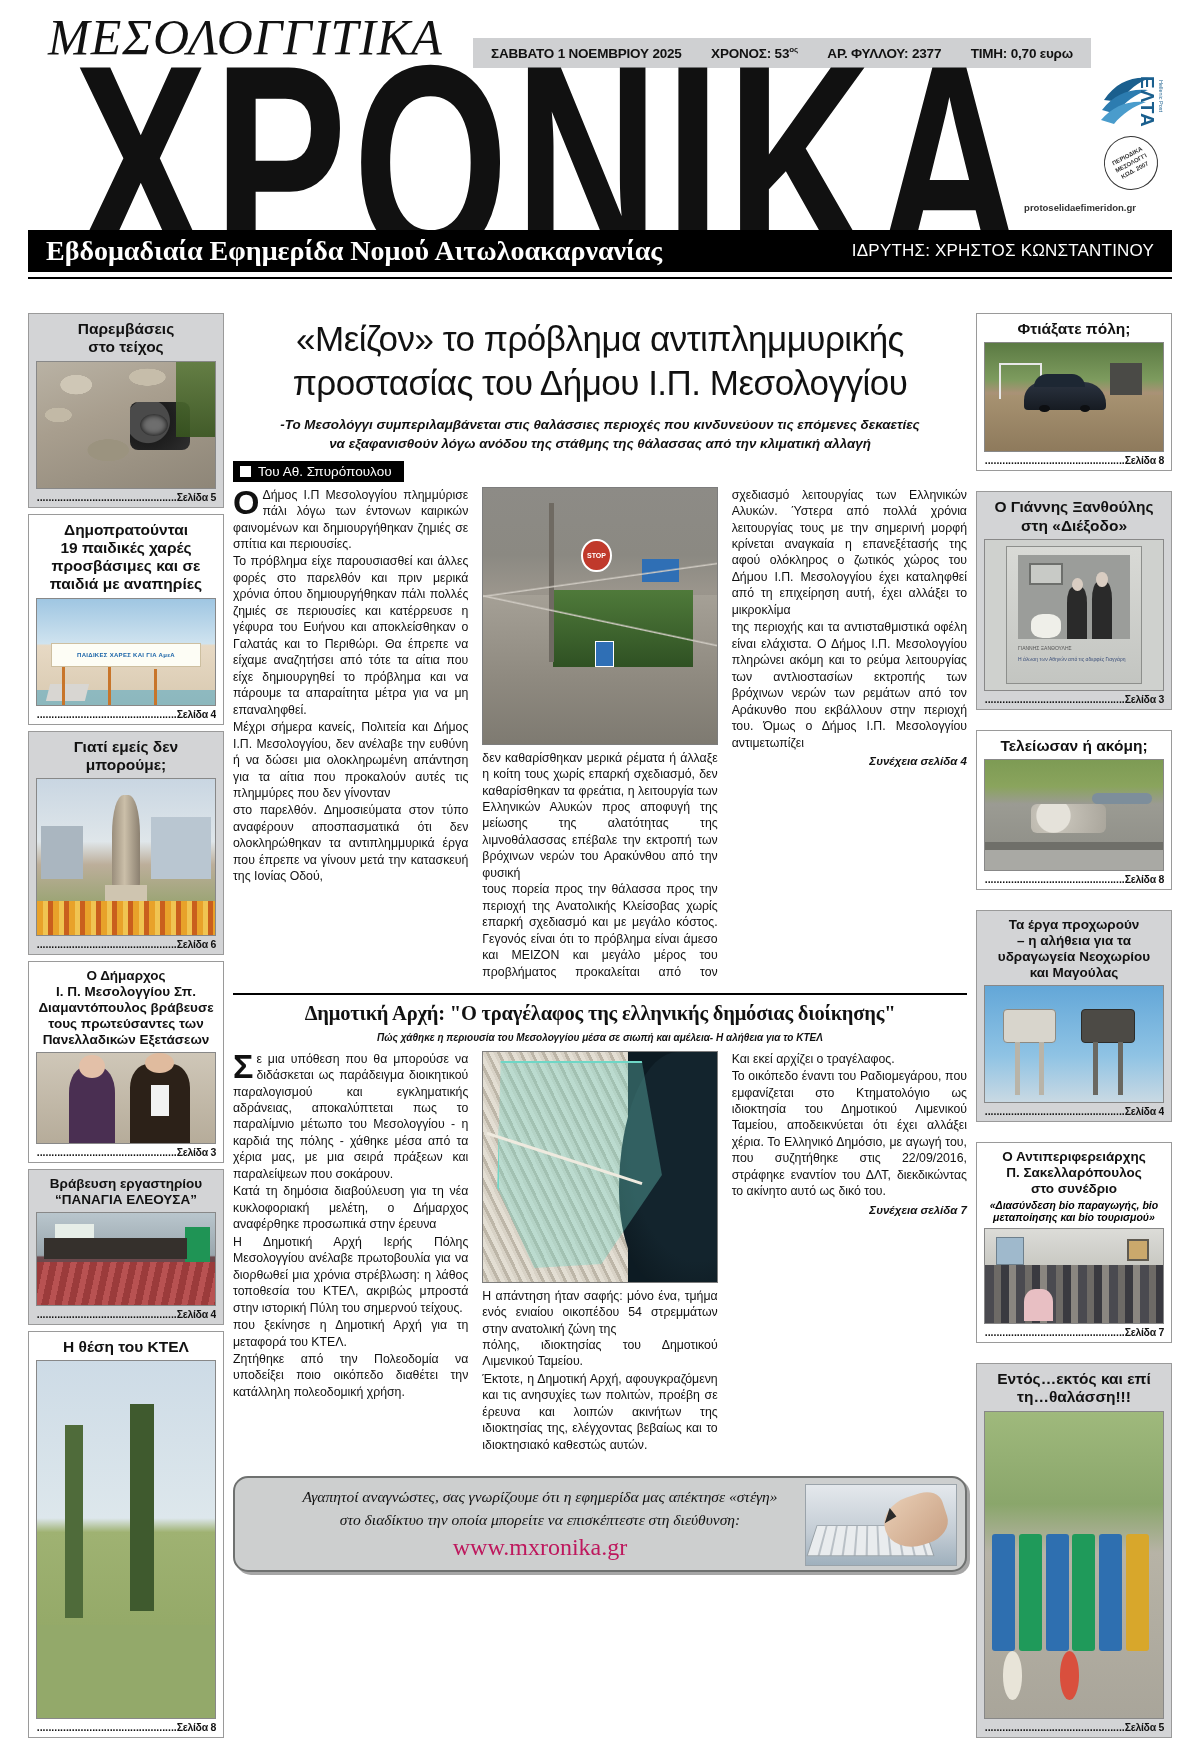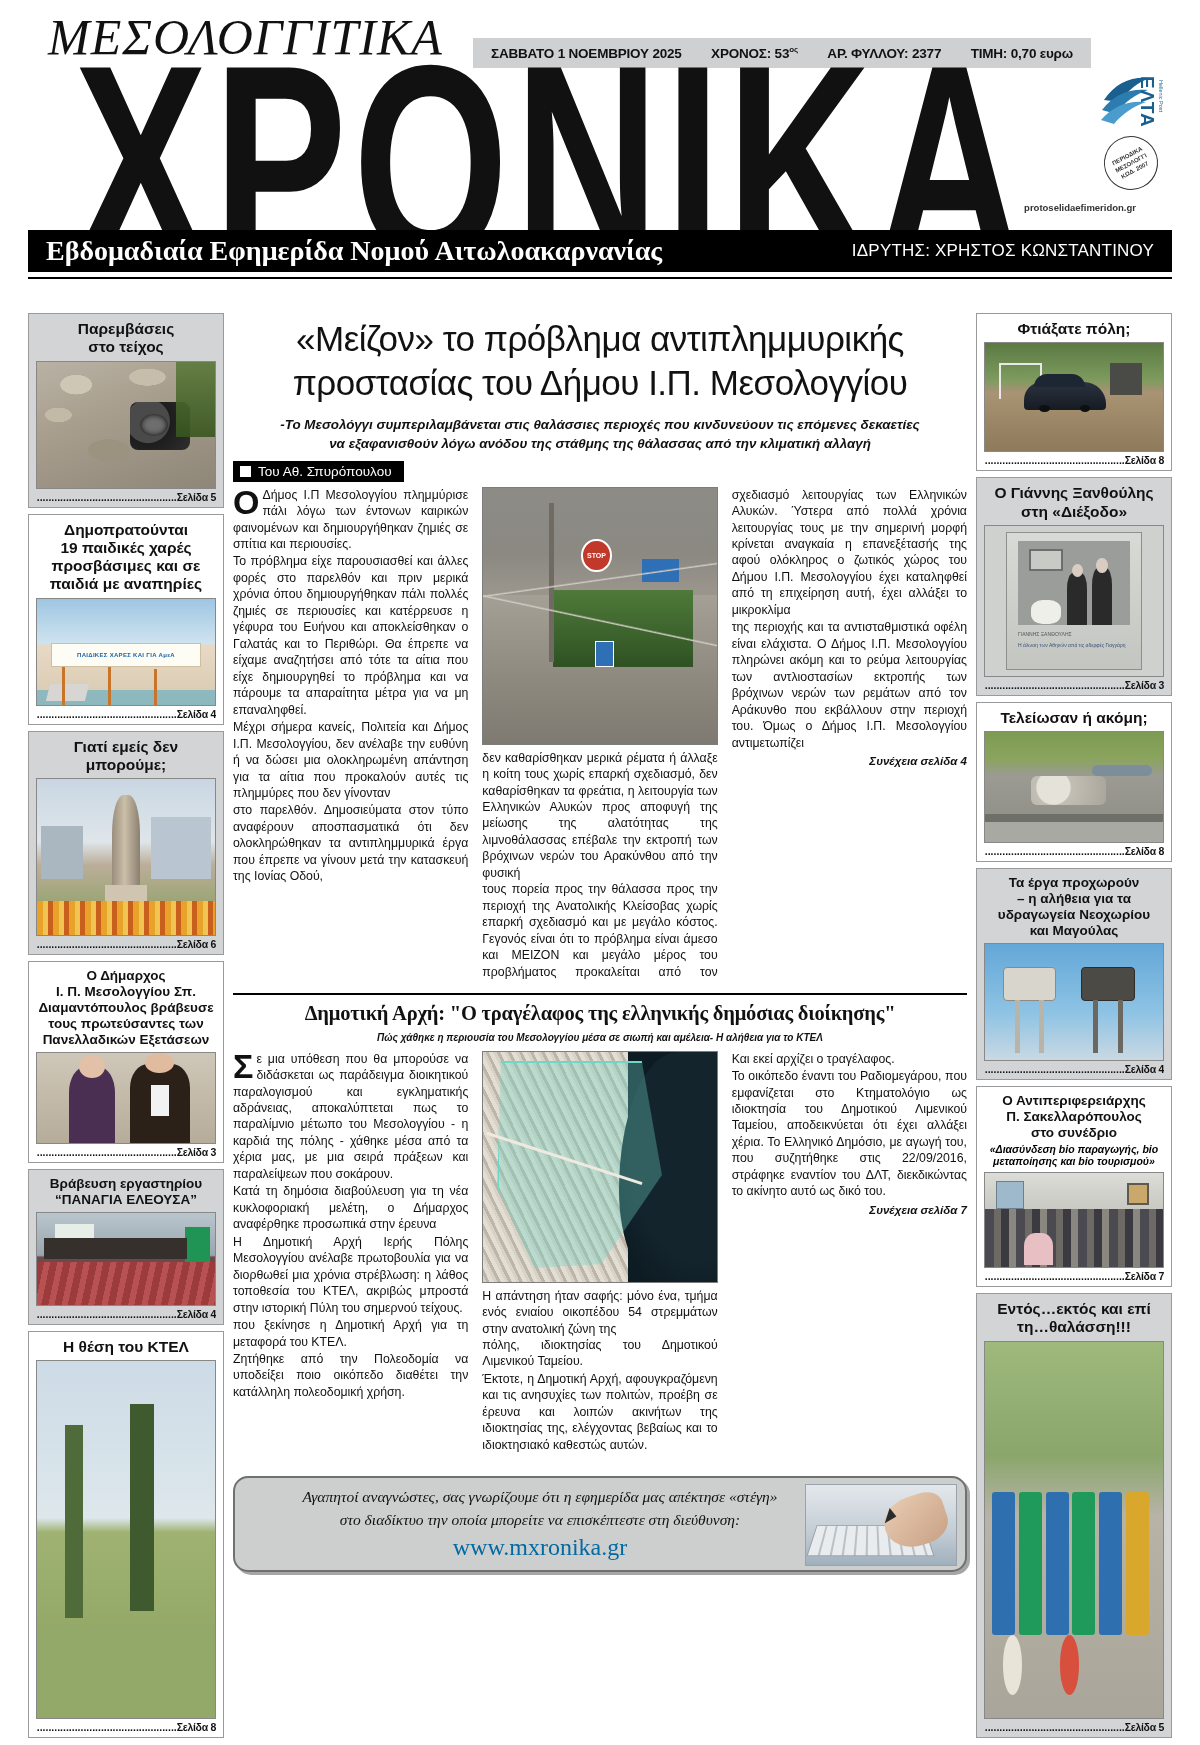--- a/index.html
+++ b/index.html
@@ -88,21 +88,21 @@
   }
   .rule-under { height:3px; border-top:2px solid #000; margin-top:5px; }
 
   
   .grid {
     display:flex; gap:9px; margin-top:7px;
     height:1425px;
   }
   .col-left { width:196px; flex:0 0 196px; display:flex; flex-direction:column; gap:6px; }
   .col-center { flex:1 1 auto; position:relative; }
-  .col-right { width:196px; flex:0 0 196px; display:flex; flex-direction:column; gap:6px; }
+  .col-right { width:196px; flex:0 0 196px; display:flex; flex-direction:column; gap:20px; }
 
   
   .teaser {
     border:1px solid #9a9a9a;
     padding:6px 7px 4px 7px;
     display:flex; flex-direction:column;
   }
   .teaser.shade { background:#d3d4d6; }
   .teaser.plain { background:#ffffff; }
   .teaser-title {
@@ -317,21 +317,21 @@
     display:flex; align-items:center; padding:6px 10px;
     overflow:hidden;
   }
   .promo-text { flex:1; text-align:center; padding-right:120px; }
   .promo-l1, .promo-l2 {
     font-family:"Liberation Serif", serif; font-style:italic;
     font-size:15.5px; color:#111; line-height:1.45;
   }
   .promo-url {
     font-family:"Liberation Serif", serif; font-size:24px; font-weight:400;
-    color:#0369a1; margin-top:3px;
+    color:#be185d; margin-top:3px;
   }
   .promo-img {
     position:absolute; right:8px; top:6px; width:152px; height:82px;
     background:linear-gradient(180deg,#e4e8ec 0%,#c3ccd4 60%,#9fb0bd 100%);
     border:1px solid #9aa3aa; overflow:hidden;
   }
   .kbd{position:absolute;left:4%;bottom:8%;width:78%;height:46%;
     background:repeating-linear-gradient(90deg,#e9ecee 0 9px,#b9c0c6 9px 11px),#dde2e6;
     transform:perspective(120px) rotateX(34deg);border:1px solid #99a2a8;}
   .hand{position:absolute;right:6%;top:14%;width:42%;height:62%;

